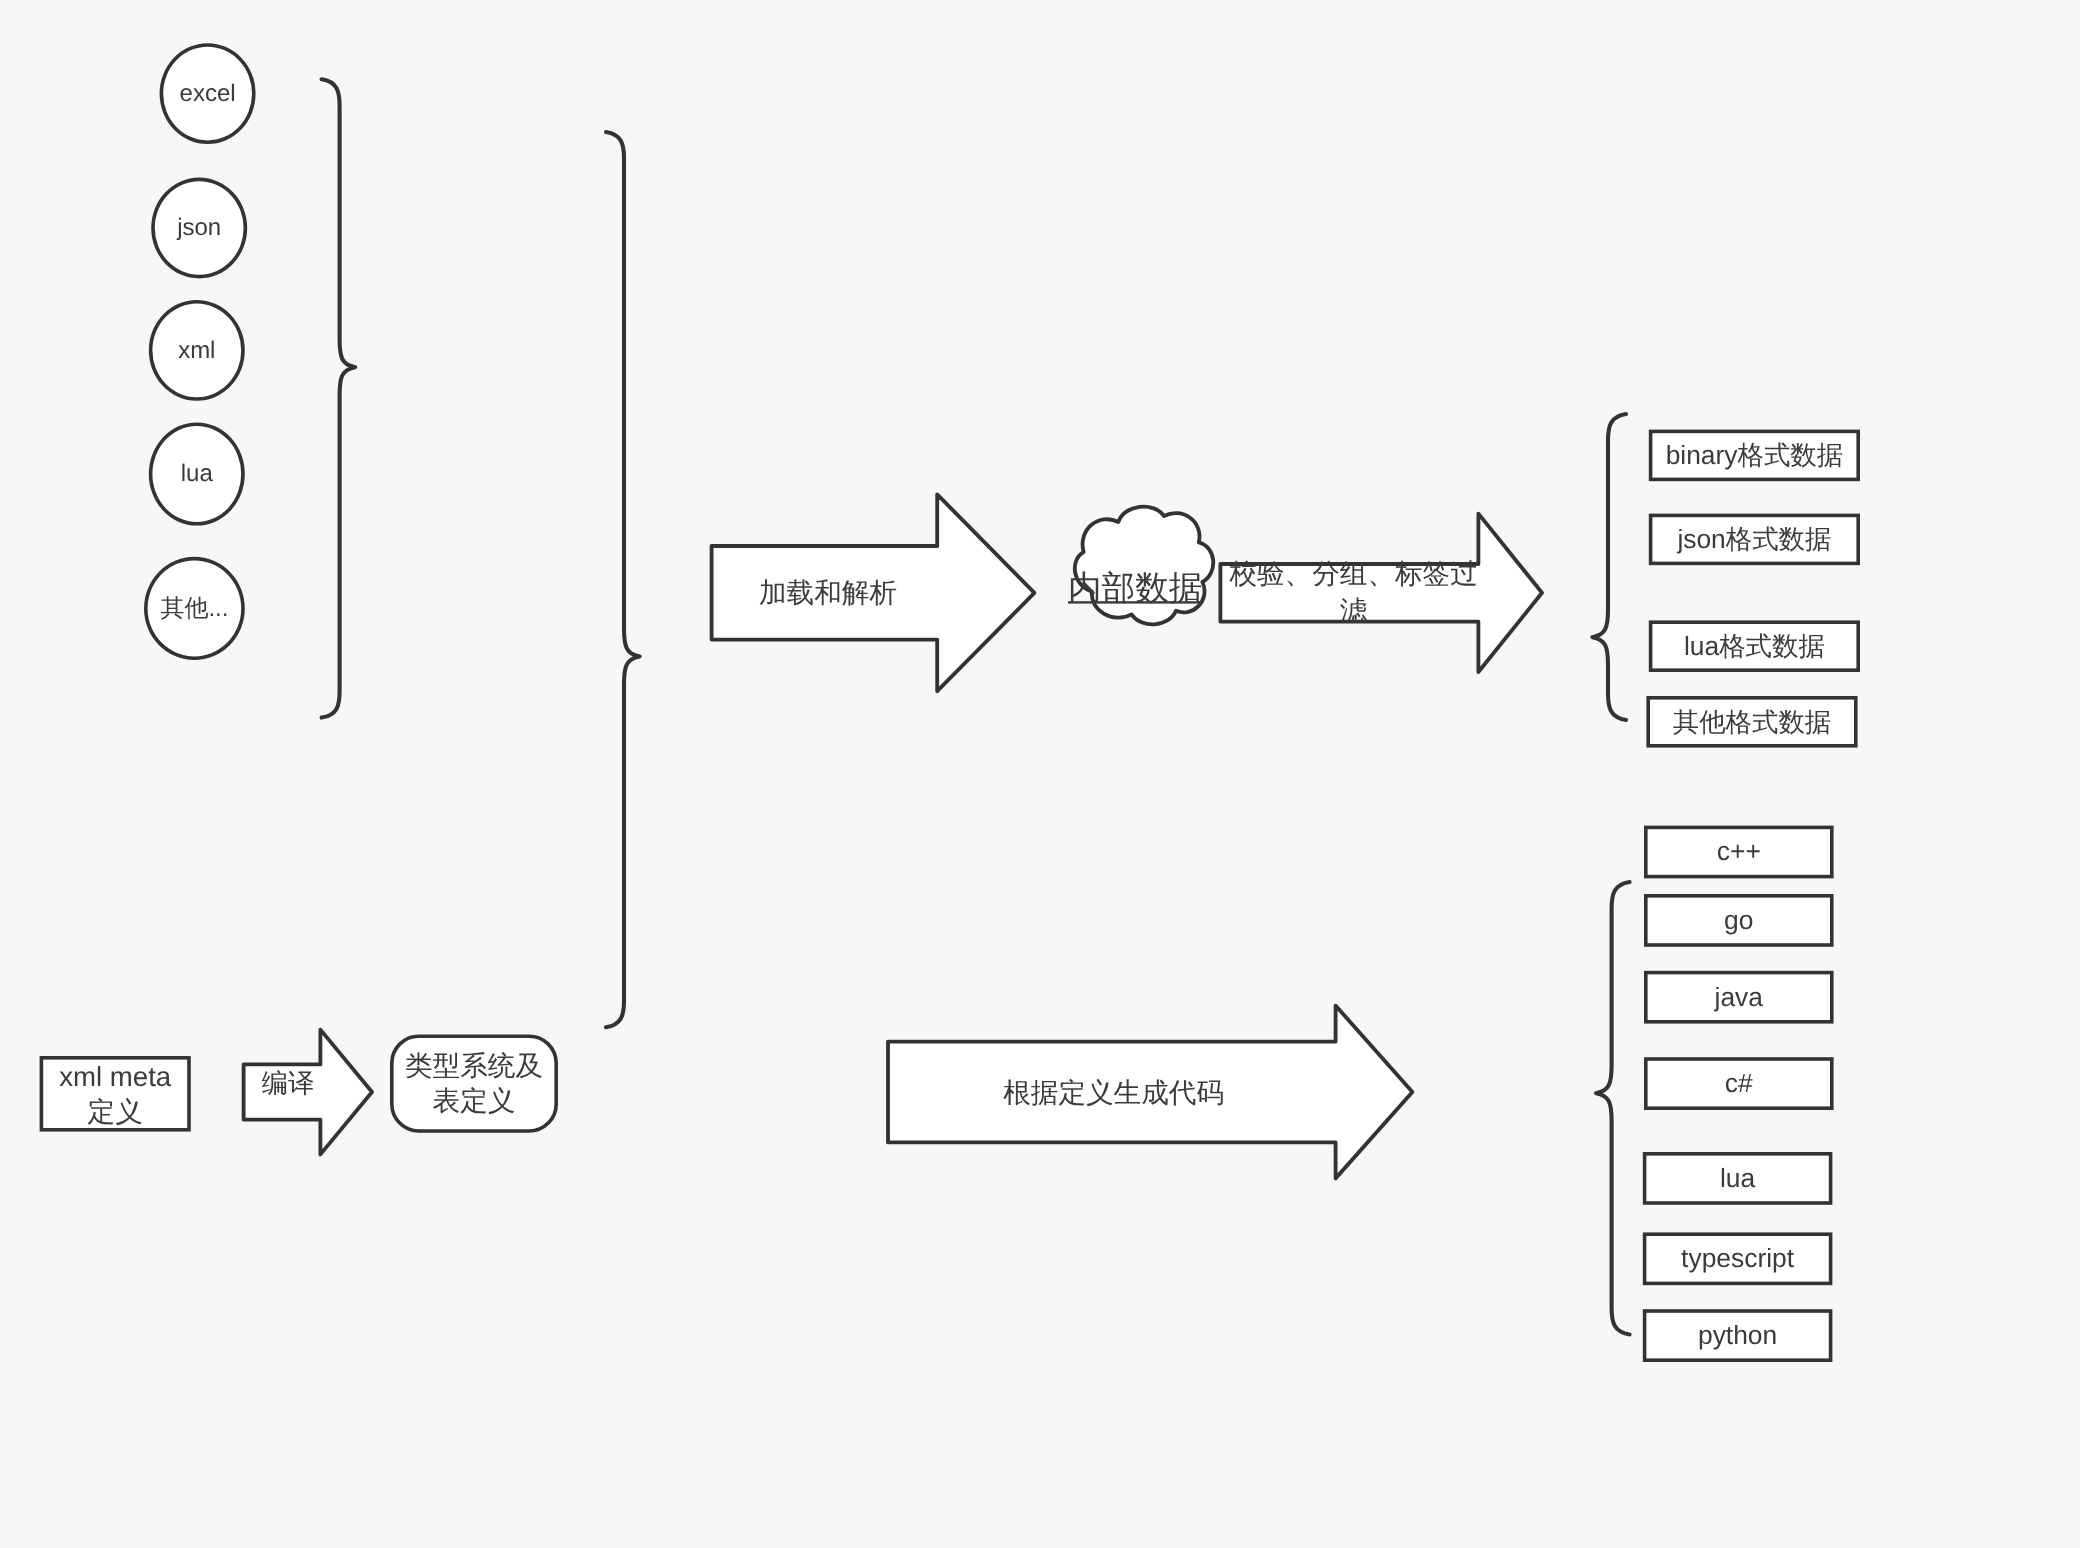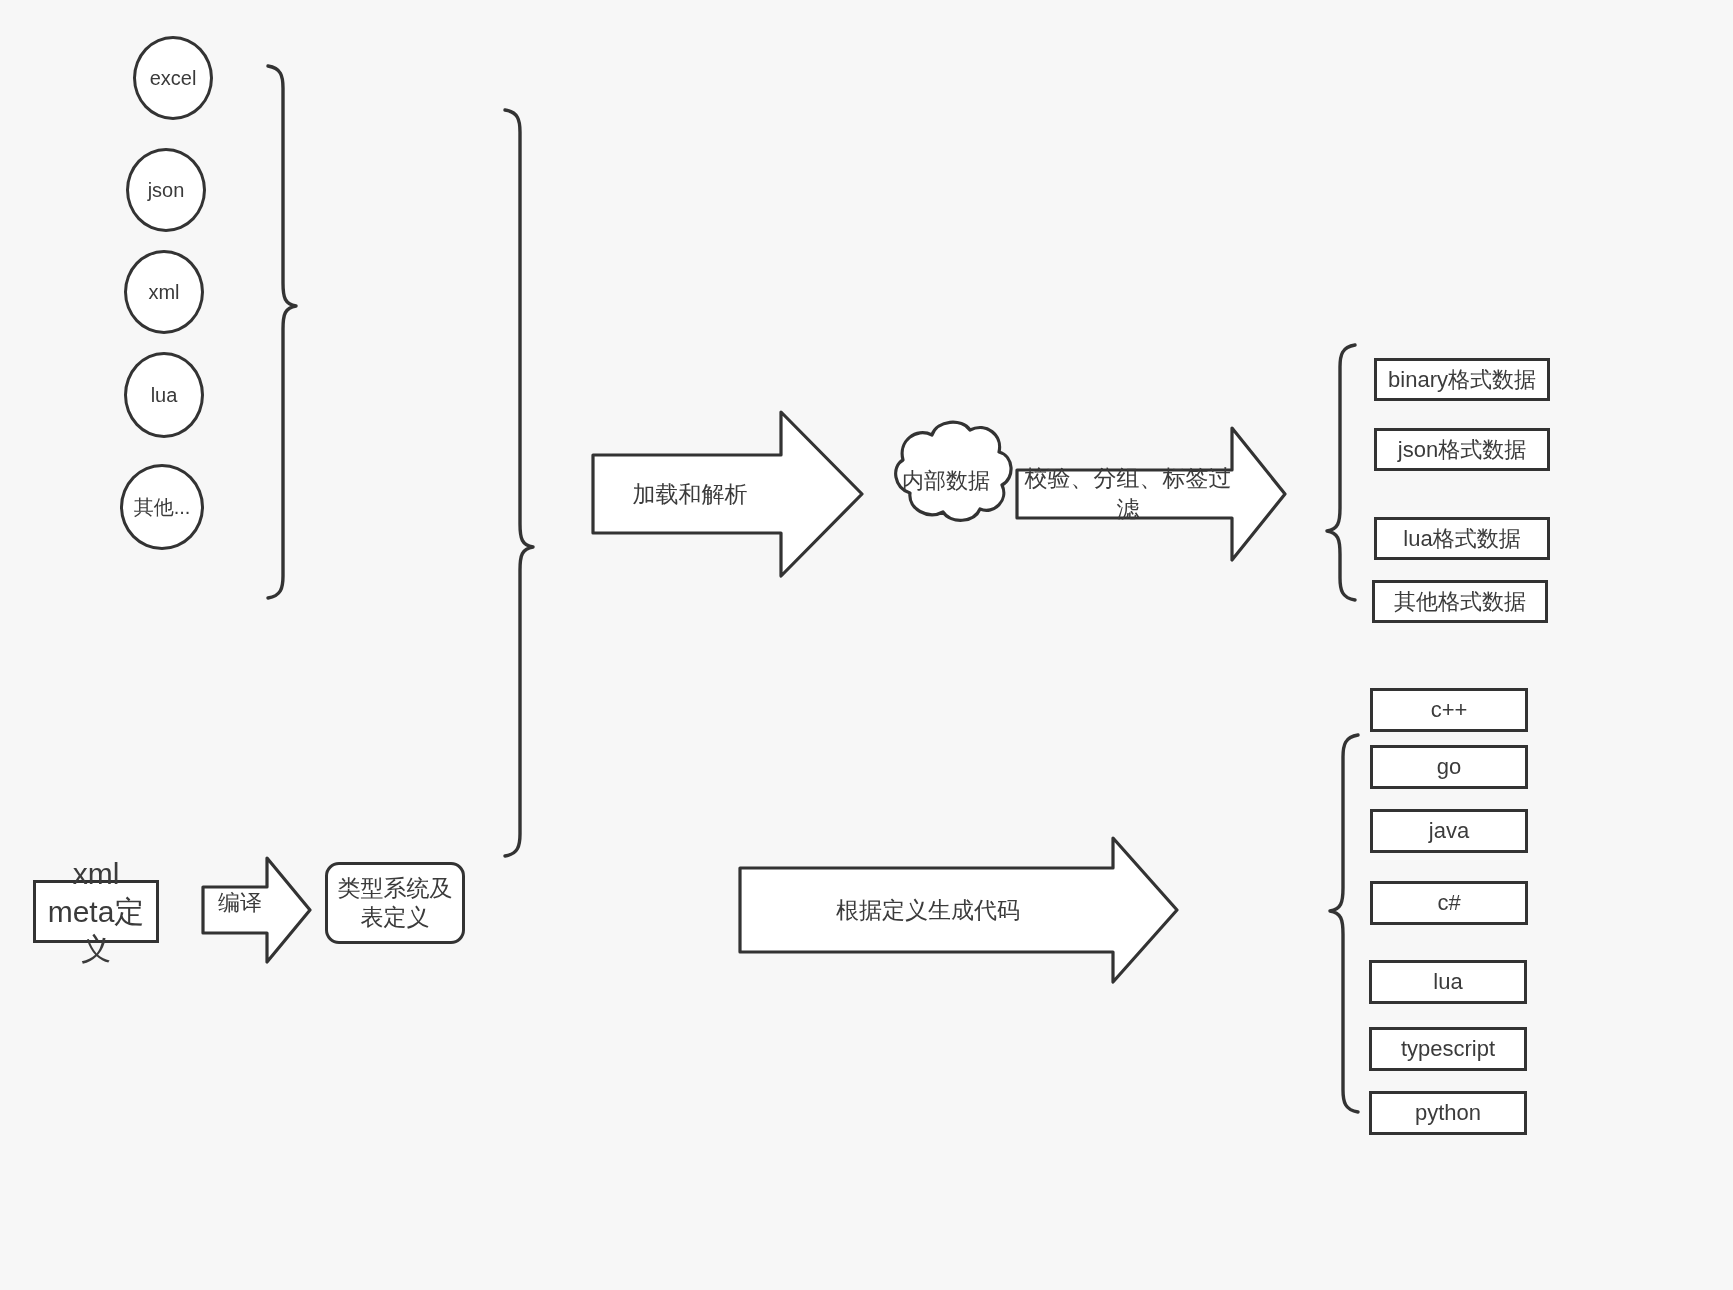--- a/index.html
+++ b/index.html
@@ -32,21 +32,21 @@
     line-height: 1.25;
   }
   .ellipse {
     border-radius: 50%;
     font-size: 20px;
   }
   .rect {
     font-size: 24px;
   }
   .rounded {
-    border-radius: 14px;
+    border-radius: 24px;
     font-size: 24px;
   }
   .outbox {
     font-size: 22px;
   }
   .svg-layer {
     position: absolute;
     left: 0;
     top: 0;
     width: 1733px;
@@ -59,26 +59,27 @@
     align-items: center;
     justify-content: center;
     font-size: 23px;
     color: #3b3b3b;
     text-align: center;
     pointer-events: none;
   }
   .cloud-label {
     position: absolute;
     display: flex;
-    align-items: flex-start;
+    align-items: center;
     justify-content: center;
-    font-size: 22px;
+    font-size: 28px;
     color: #3b3b3b;
     text-align: center;
     pointer-events: none;
+    text-decoration: underline;
   }
 </style>
 </head>
 <body>
 
 <div id="canvas">
 
   <svg class="svg-layer" viewBox="0 0 1733 1290" xmlns="http://www.w3.org/2000/svg">
     <g fill="none" stroke="#333333" stroke-width="3.4" stroke-linecap="round" stroke-linejoin="round">
 
@@ -217,21 +218,21 @@
   </div>
 
   <div class="node outbox" style="left:1374px; top:517px; width:176px; height:43px;text-align:center;">
     <span>lua格式数据</span>
   </div>
 
   <div class="node outbox" style="left:1372px; top:580px; width:176px; height:43px;">
     <span>其他格式数据</span>
   </div>
 
-  <div class="node rect" style="left:33px; top:880px; width:126px; height:63px; font-size:30px; padding:0 6px;">
+  <div class="node rect" style="left:33px; top:880px; width:126px; height:63px; font-size:23px; padding:0 6px;">
     <span>xml meta定义</span>
   </div>
 
   <div class="node rounded" style="left:325px; top:862px; width:140px; height:82px; font-size:23px; padding:0 8px;">
     <span>类型系统及表定义</span>
   </div>
 
   <div class="node outbox" style="left:1370px; top:688px; width:158px; height:44px;">
     <span>c++</span>
   </div>

